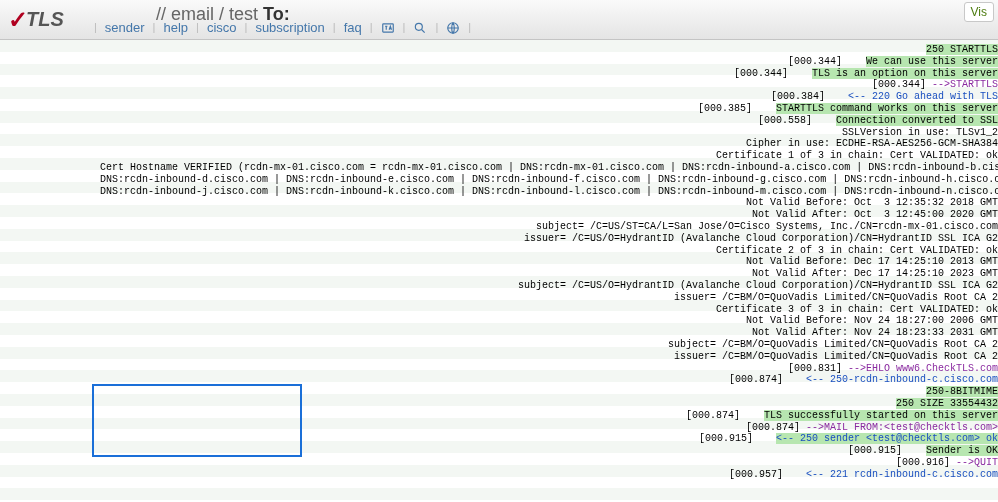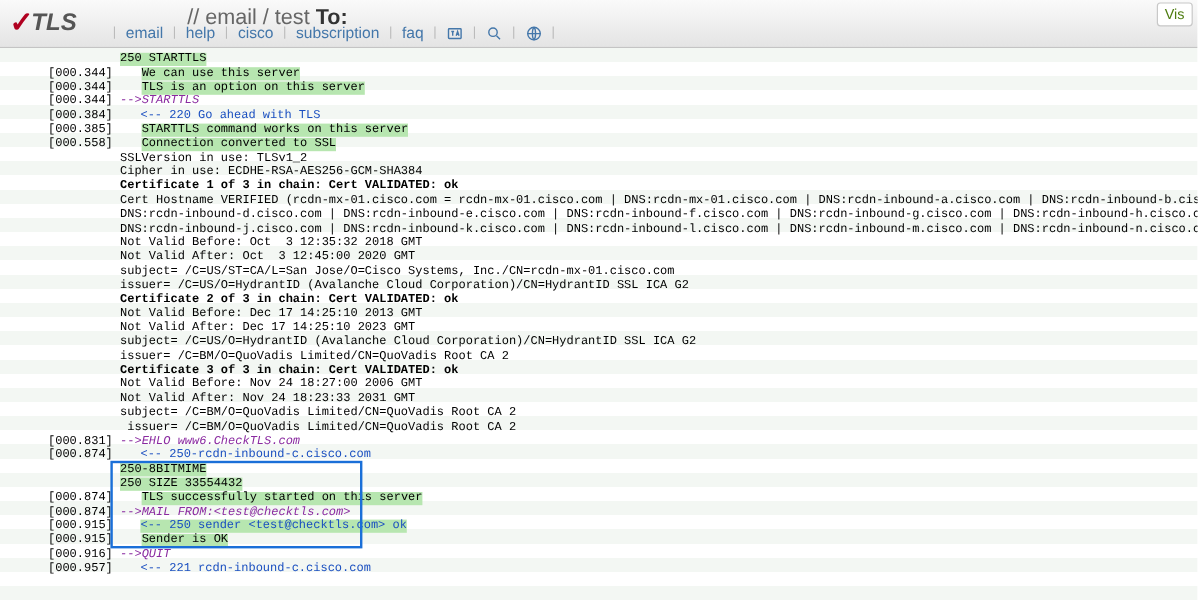--- a/index.html
+++ b/index.html
@@ -70,47 +70,48 @@
     font-size: 10px;
     line-height: 1.18;
     padding: 4px 0 20px 40px;
     position: relative;
     white-space: pre;
     background: repeating-linear-gradient(
       to bottom,
       #f3f7f3 0px, #f3f7f3 11.8px,
       #ffffff 11.8px, #ffffff 23.6px
     );
+    text-align: right;
   }
   .row { white-space: pre; }
   .ts { color: #000; }
-  .out { color: #8a2aa0; font-style: italic; }
+  .out { color: #8a2aa0; }
   .inn { color: #1a4fc0; margin-left: 17px; }
   .ok  { background: #b7e6b0; }
-  .bold { font-weight: bold; margin-top: 48px; }
+  .bold { font-weight: normal; margin-top: 48px; }
   .box {
     position: absolute;
     border: 2px solid #1a6fd8;
     pointer-events: none;
   }
 </style>
 </head>
 <body>
 
 <div class="topbar">
   <div class="logo">
     <span class="check">✓</span>
       <span>TLS</span>
   </div>
   <div class="breadcrumb">
     <span>// email / test </span><span class="to">To:</span>
   </div>
   <div class="nav">
     <span class="sep">|</span>
-    <a>email</a>
+    <a>sender</a>
     <span class="sep">|</span>
     <a>help</a>
     <span class="sep">|</span>
     <a>cisco</a>
     <span class="sep">|</span>
     <a>subscription</a>
     <span class="sep">|</span>
     <a>faq</a>
     <span class="sep">|</span>
     <a><svg viewBox="0 0 24 24">

